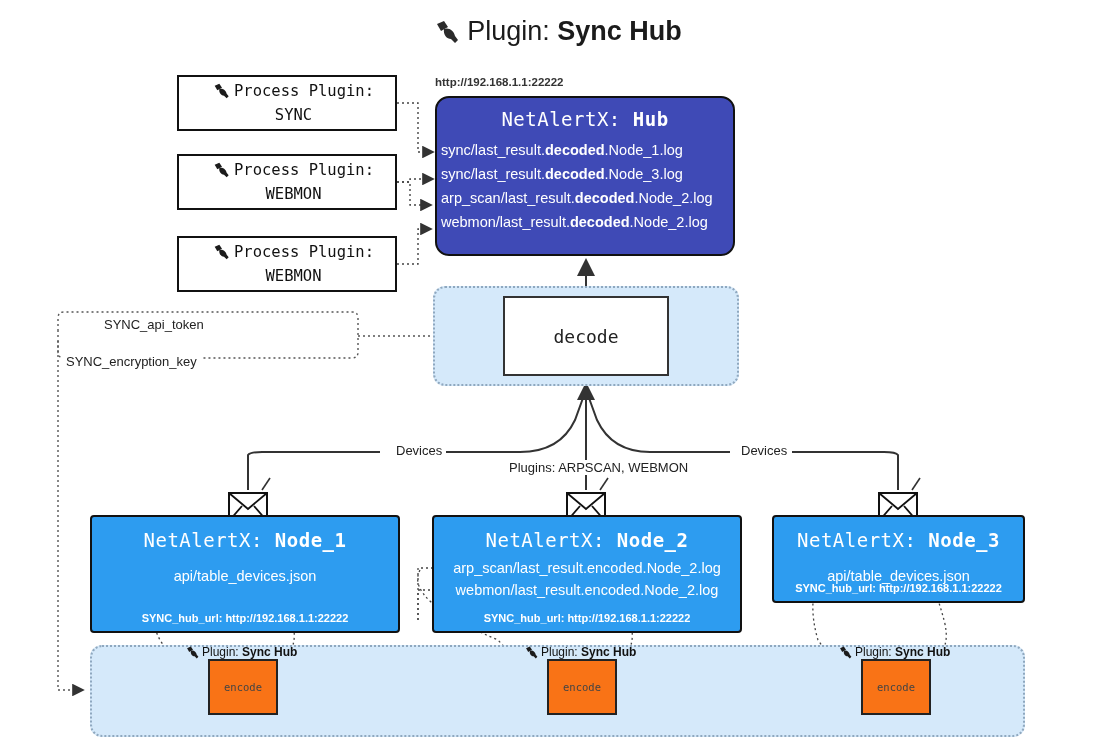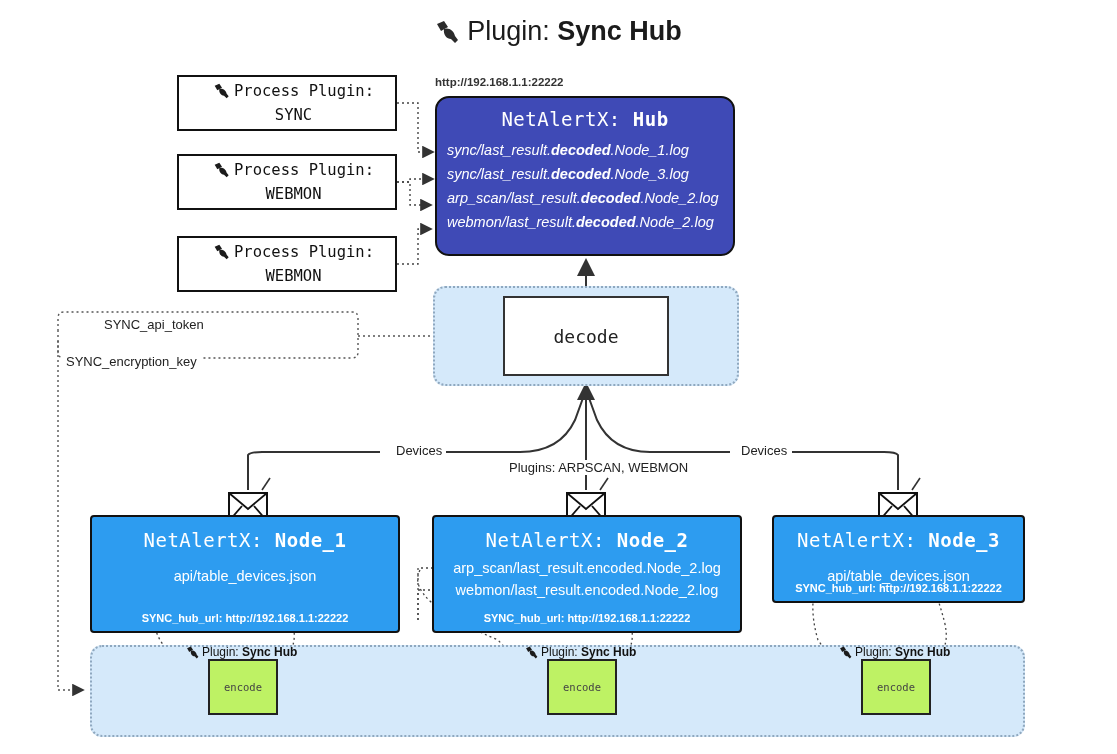--- a/index.html
+++ b/index.html
@@ -19,21 +19,21 @@
            display:flex;align-items:center;justify-content:center;text-align:center;
            font-family:"DejaVu Sans Mono","Liberation Mono",monospace;font-size:15.5px;line-height:1.35;color:#111;padding-left:13px;}
   .procbox .ico{margin-right:3px;display:inline-block;vertical-align:-3px;}
 
   
   #hub{left:435px;top:96px;width:300px;height:160px;background:#3f4ab6;border:2px solid #111;
        border-radius:14px;color:#fff;padding-top:10px;box-sizing:border-box;}
   #hub .hubtitle{text-align:center;font-family:"DejaVu Sans Mono","Liberation Mono",monospace;
                  font-size:19px;letter-spacing:.5px;margin-bottom:8px;}
   #hub .hubtitle .b{font-weight:bold;}
-  #hub .line{font-size:14.5px;line-height:24px;padding-left:10px;white-space:nowrap;font-style:italic;}
+  #hub .line{font-size:14.5px;line-height:24px;padding-left:4px;white-space:nowrap;}
   #hub .line .b{font-weight:bold;}
   #huburl{left:435px;top:76px;width:300px;font-size:11.5px;font-weight:bold;color:#333;}
 
   
   .bluebox{background:#d5e9fa;border:2px dotted #8fa8bf;border-radius:12px;}
   #decodewrap{left:433px;top:286px;width:306px;height:100px;}
   #decode{left:503px;top:296px;width:166px;height:80px;background:#fff;border:2px solid #333;
           display:flex;align-items:center;justify-content:center;
           font-family:"DejaVu Sans Mono","Liberation Mono",monospace;font-size:18px;color:#222;}
   #encodewrap{left:90px;top:645px;width:935px;height:92px;}
@@ -49,21 +49,21 @@
                     font-size:11px;font-weight:bold;color:#fff;}
   #node1{left:90px;top:515px;width:310px;height:118px;}
   #node2{left:432px;top:515px;width:310px;height:118px;}
   #node3{left:772px;top:515px;width:253px;height:88px;}
   #node2 .nl{margin-top:6px;}
 
   
   .envelope{width:40px;height:30px;}
 
   
-  .encbox{width:70px;height:56px;background:#bef264;border:2px solid #222;
+  .encbox{width:70px;height:56px;background:#f97316;border:2px solid #222;
           display:flex;align-items:center;justify-content:center;
           font-family:"DejaVu Sans Mono","Liberation Mono",monospace;font-size:10.5px;color:#444;}
   .enclab{font-size:12px;color:#111;white-space:nowrap;}
   .enclab .b{font-weight:bold;}
   .enclab .ico{display:inline-block;vertical-align:-3px;margin-right:2px;}
   #enc1{left:208px;top:659px;} #enc1lab{left:186px;top:645px;}
   #enc2{left:547px;top:659px;} #enc2lab{left:525px;top:645px;}
   #enc3{left:861px;top:659px;} #enc3lab{left:839px;top:645px;}
 
   

